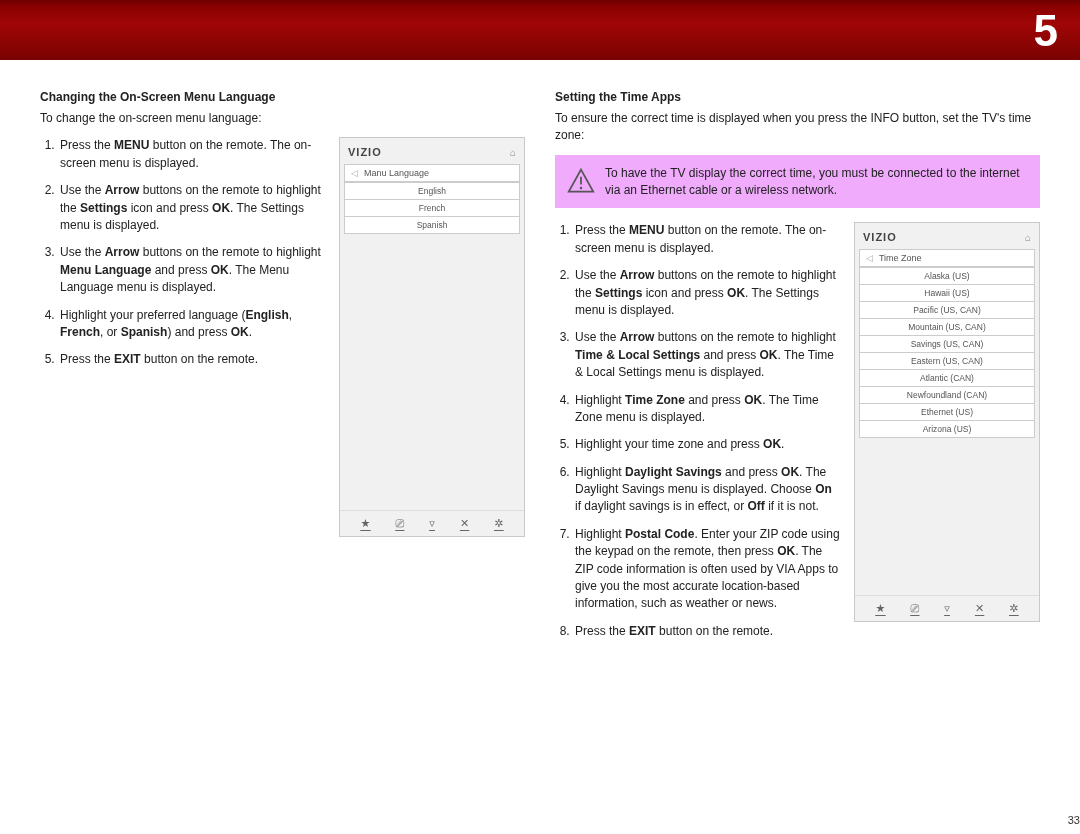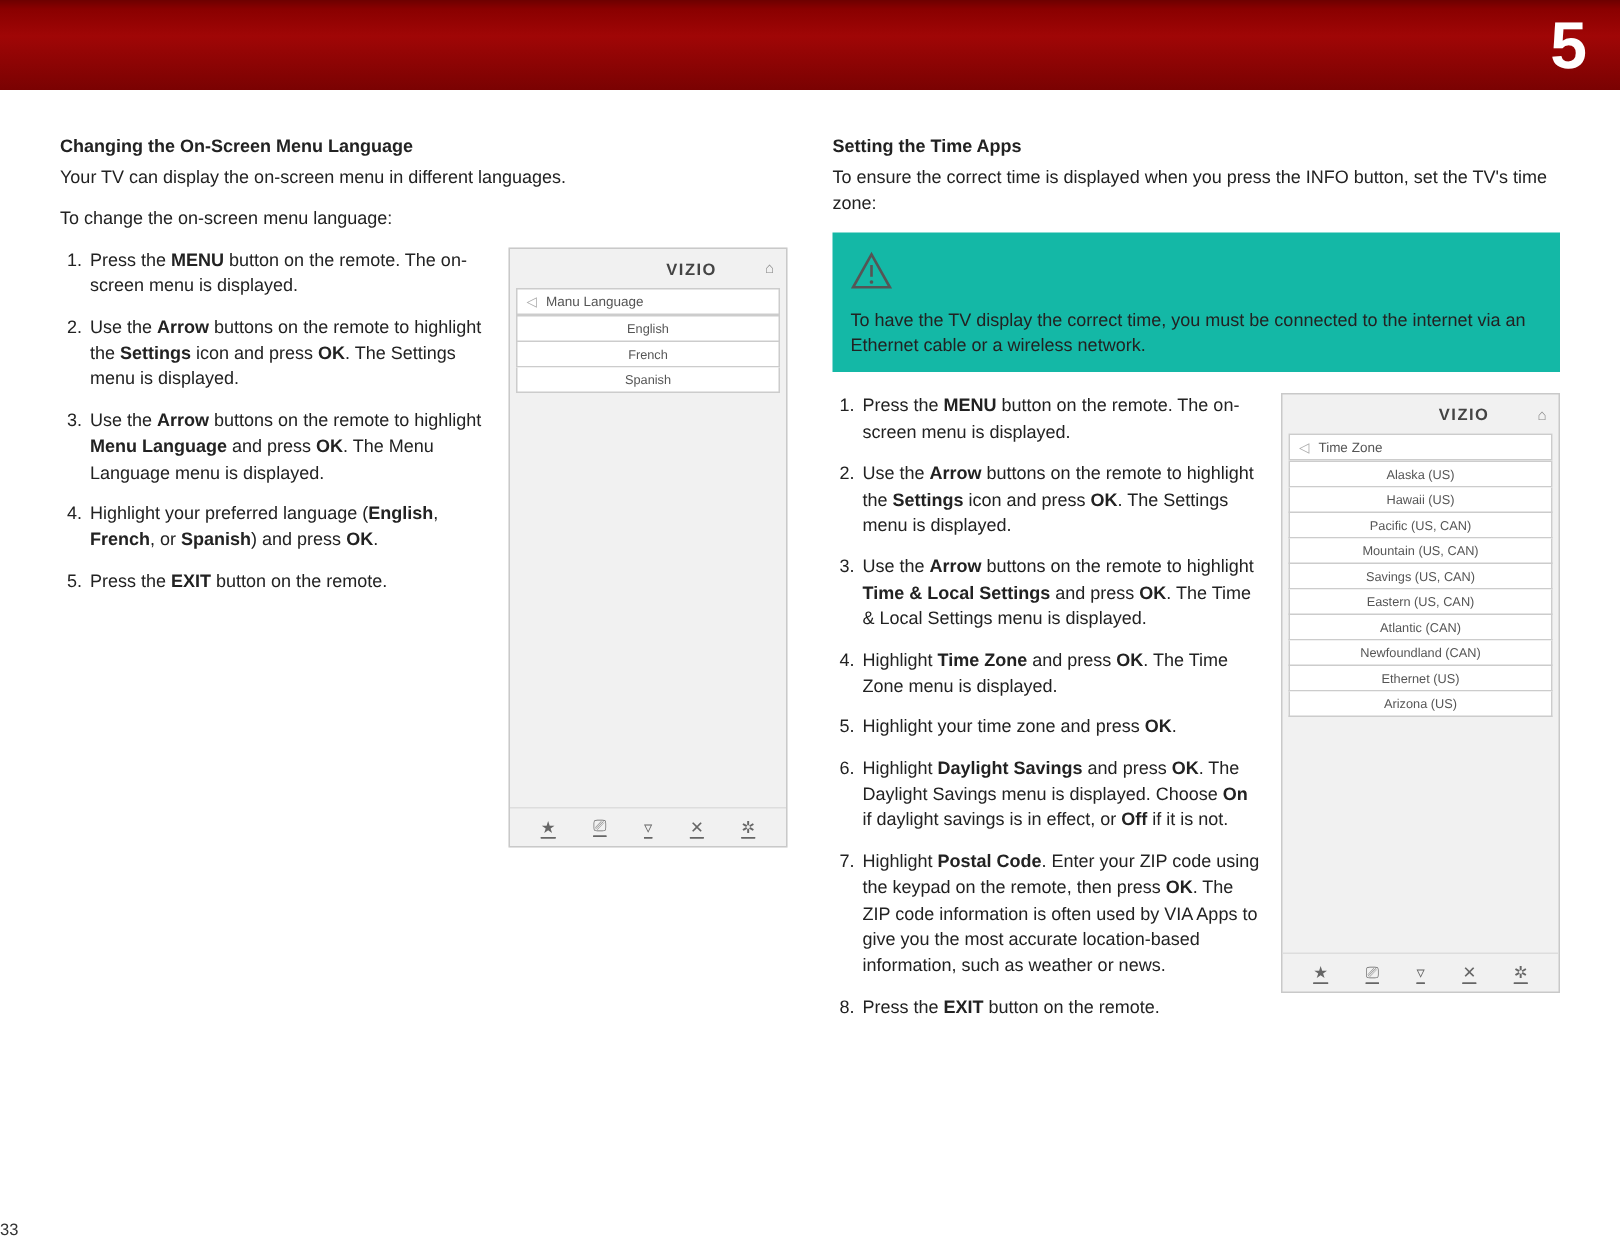--- a/index.html
+++ b/index.html
@@ -11,52 +11,51 @@
   .col { flex: 1 1 0; }
   h3.sec { font-size: 12px; font-weight: 700; margin-bottom: 6px; }
   p.body { font-size: 12px; line-height: 1.45; margin-bottom: 10px; }
   ol.steps { font-size: 12px; line-height: 1.45; padding-left: 18px; }
   ol.steps li { margin-bottom: 10px; padding-left: 2px; }
   .col-inner { display: flex; gap: 14px; align-items: flex-start; }
   .steps-wrap { flex: 1 1 auto; }
   
   .tvmock { width: 186px; flex: 0 0 186px; border: 1px solid #c9c9c9; background: #f1f1f1; font-size: 9px; color: #555; }
   .tvmock.tall { height: 400px; display:flex; flex-direction:column; }
-  .tvhead { display:flex; justify-content:flex-end; align-items:center; padding:8px 8px 6px 8px;gap:32px; }
+  .tvhead { display:flex; justify-content:space-between; align-items:center; padding:8px 8px 6px 8px; }
   .tvbrand { font-weight:700; letter-spacing:1px; font-size:11px; color:#444; }
   .tvhome { font-size:10px; color:#888; }
   .tvcrumb { background:#fff; border:1px solid #ccc; padding:3px 6px; margin:0 4px; font-size:9px; display:flex; align-items:center; gap:6px; }
   .tvcrumb .arr { color:#aaa; }
   .tvlist { margin:0 4px; }
   .tvlist .row { background:#fff; border:1px solid #ccc; border-top:none; text-align:center; padding:3px 0; font-size:8.5px; }
   .tvlist .row.first { border-top:1px solid #ccc; }
   .tvspacer { flex:1 1 auto; }
   .tvfoot { display:flex; justify-content:space-around; align-items:center; padding:6px 8px; border-top:1px solid #ddd; font-size:11px; color:#666; text-decoration: underline; text-underline-offset: 3px;}
   .tvfoot span { text-decoration: underline; text-underline-offset:3px; }
   
-  .callout { display:flex; gap:10px; background:#14b8a6; padding:10px 12px; margin:0 0 14px 0;flex-direction:column; }
+  .callout { display:flex; gap:10px; background:#f0abfc; padding:10px 12px; margin:0 0 14px 0; }
   .callout .tri { width:28px; height:28px; flex:0 0 28px; position:relative; margin-top:2px;}
   .callout .tri svg { width:28px; height:28px; }
   .callout p { font-size:12px; line-height:1.4; }
   
-  .pgnum { position:absolute; bottom:8px; left:0; width:100%; text-align:left; font-size:11px; color:#333;}
+  .pgnum { position:absolute; bottom:8px; left:0; width:100%; text-align:right; font-size:11px; color:#333;}
 </style>
 </head>
 <body>
 
 <div class="page">
   <div class="topbar">
     <div class="chapnum">5</div>
   </div>
 
   <div class="content">
 
     <div class="col">
       <h3 class="sec">Changing the On-Screen Menu Language</h3>
-      <p class="body">Your TV can display the on-screen menu in different languages.</p>
       <p class="body">To change the on-screen menu language:</p>
 
       <div class="col-inner">
         <div class="steps-wrap">
           <ol class="steps">
             <li>Press the <b>MENU</b> button on the remote. The on-screen menu is displayed.</li>
             <li>Use the <b>Arrow</b> buttons on the remote to highlight the <b>Settings</b> icon and press <b>OK</b>. The Settings menu is displayed.</li>
             <li>Use the <b>Arrow</b> buttons on the remote to highlight <b>Menu Language</b> and press <b>OK</b>. The Menu Language menu is displayed.</li>
             <li>Highlight your preferred language (<b>English</b>, <b>French</b>, or <b>Spanish</b>) and press <b>OK</b>.</li>
             <li>Press the <b>EXIT</b> button on the remote.</li>

